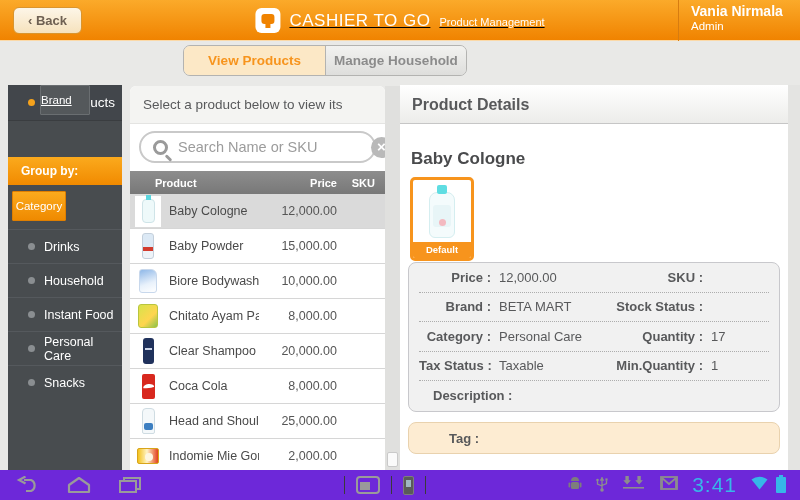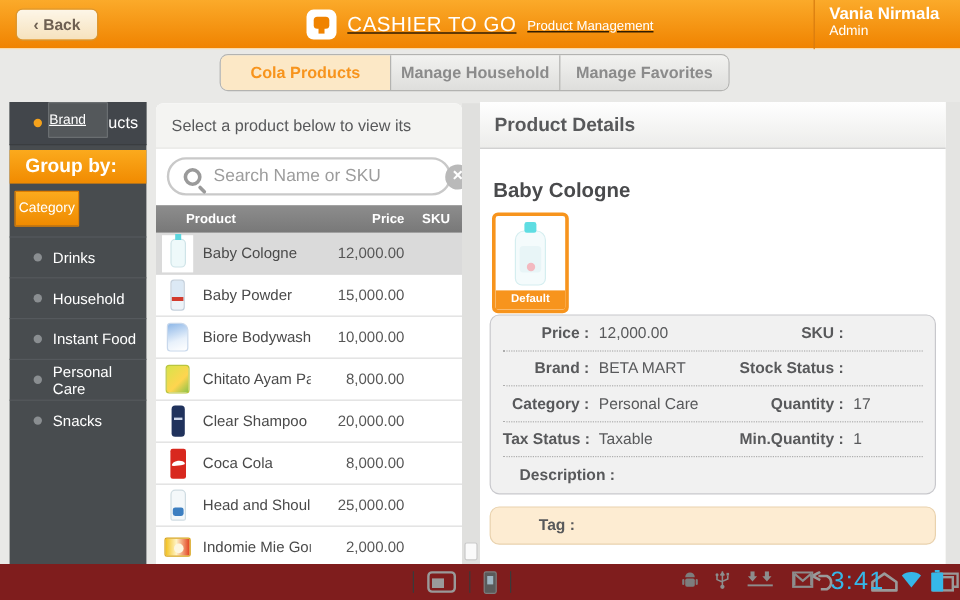--- a/index.html
+++ b/index.html
@@ -34,22 +34,22 @@
   .tab:first-child { border-left:none; }
   .tab.active { background:#fce8c6; color:#f7941d; }
 
   
   .sidebar { position:absolute; left:8px; top:85px; width:114px; height:385px; background:#484c4f; }
   .sb-all { height:36px; background:#42464b; border-bottom:1px solid #3a3d40; display:flex;
     align-items:center; gap:8px; padding-left:20px; color:#fff; font-size:13.5px; cursor:pointer; }
   .dot { width:7px; height:7px; border-radius:50%; flex:0 0 auto; }
   .dot.orange { background:#f5a21c; }
   .dot.gray { background:#8a8e91; }
-  .sb-groupby { margin-top:4px; height:28px; background:linear-gradient(#fbaa1d,#f18a00);
-    color:#fff; font-size:16px; font-weight:bold; line-height:28px; padding-left:13px; }
+  .sb-groupby { margin-top:36px; height:28px; background:linear-gradient(#fbaa1d,#f18a00);
+    color:#fff; font-size:12px; font-weight:bold; line-height:28px; padding-left:13px; }
   .sb-btns { display:flex; gap:5px; padding:6px 4px 8px 4px; }
   .sb-btn { height:30px; border-radius:1px; color:#fff; font-size:11.5px; line-height:28px;
     text-align:center; cursor:pointer; }
   .sb-btn.cat { width:54px; background:linear-gradient(#fbaa1d,#ef8a00); border:1px solid #e07f00; }
   .sb-btn.brand { width:50px; background:#54585b; border:1px solid #6a6e71; }
   .sb-item { height:34px; border-top:1px solid #55595d; display:flex; align-items:center; gap:9px;
     padding-left:20px; color:#fff; font-size:12.5px; cursor:pointer; }
 
   
   .list-panel { position:absolute; left:130px; top:86px; width:255px; height:384px;
@@ -131,22 +131,22 @@
   .lbl-l { width:72px; text-align:right; }
   .val-l { width:112px; padding-left:8px; }
   .lbl-r { width:100px; text-align:right; }
   .val-r { flex:1; padding-left:8px; }
   .d-desc { padding-left:14px; }
   .tag-box { position:absolute; left:8px; top:337px; width:372px; height:32px;
     background:#fdecd2; border:1px solid #e9d2ae; border-radius:8px;
     line-height:30px; padding-left:40px; }
 
   
-  .navbar { position:absolute; left:0; top:470px; width:800px; height:30px; background:#7f1d1d;
-    display:flex; align-items:center;justify-content:flex-end; }
+  .navbar { position:absolute; left:0; top:470px; width:800px; height:30px; background:#6d28d9;
+    display:flex; align-items:center; }
   .nav-left { display:flex; align-items:center; gap:27px; margin-left:16px; }
   .nav-ic { cursor:pointer; display:flex; align-items:center; }
   .nav-sep { width:1px; height:18px; background:#3a3a3a; }
   .nav-center { position:absolute; left:344px; display:flex; align-items:center; gap:11px; }
   .shot-icon { width:24px; height:18px; border:2px solid #9a9a9a; border-radius:4px; position:relative; }
   .shot-icon::after { content:""; position:absolute; left:2px; bottom:2px; width:10px; height:8px; background:#9a9a9a; }
   .dev-icon { width:11px; height:19px; background:#5a5a5a; border:1px solid #7d7d7d; border-radius:2px; position:relative; }
   .dev-icon::after { content:""; position:absolute; left:2px; top:3px; width:5px; height:7px; background:#9fb6c3; }
   .status { position:absolute; right:14px; display:flex; align-items:center; gap:14px; }
   .time { color:#36b7e8; font-size:21px; letter-spacing:1px; }
@@ -171,23 +171,22 @@
       <div class="brand-title">CASHIER TO GO</div>
       <div class="brand-sub">Product Management</div>
     </div>
     <div class="user-box">
       <div class="user-name">Vania Nirmala</div>
       <div class="user-role">Admin</div>
     </div>
   </div>
 
   <div class="tabs">
-    <div class="tab active">Cola Products</div>
+    <div class="tab active">View Products</div>
     <div class="tab">Manage Household</div>
-    <div class="tab">Manage Favorites</div>
   </div>
 
   <div class="sidebar">
     <div class="sb-all">
       <span class="dot orange"></span>
       <span>All Products</span>
     </div>
     <div class="sb-groupby">Group by:</div>
     <div class="sb-btns">
       <div class="sb-btn cat">Category</div>

